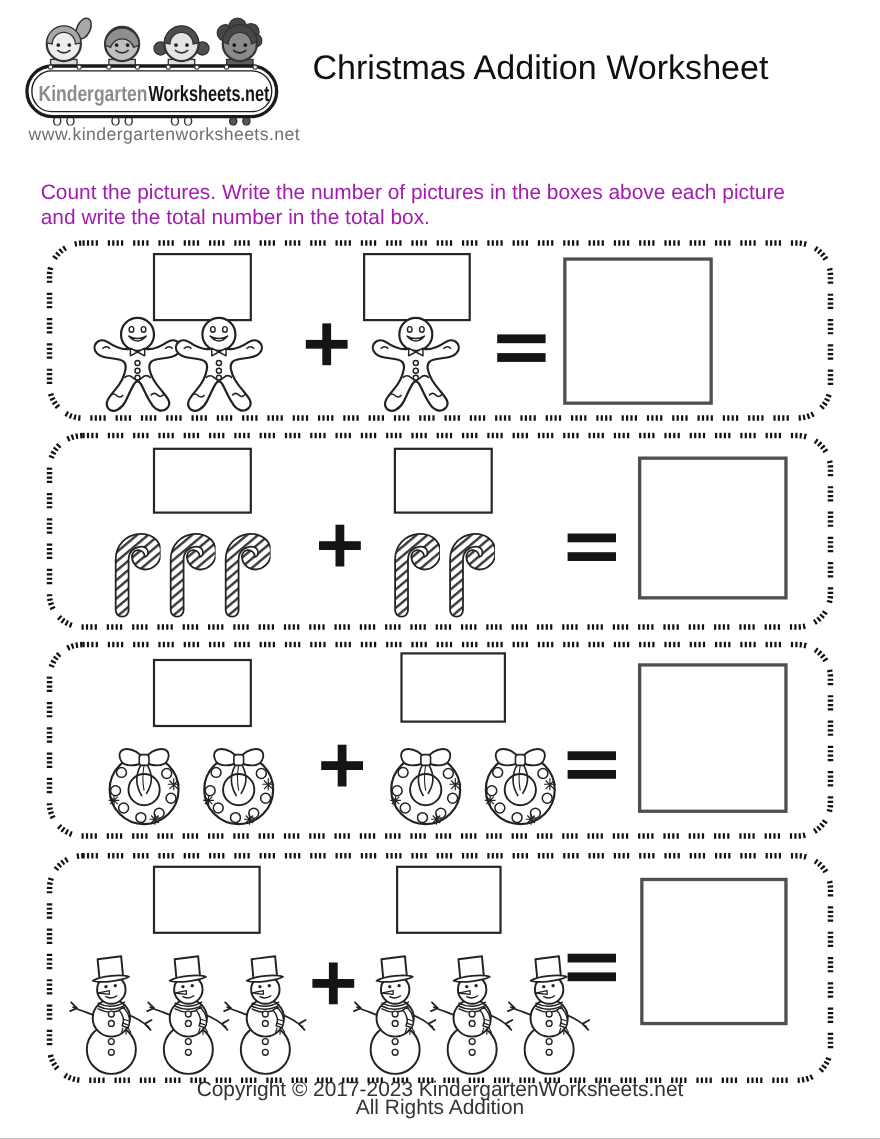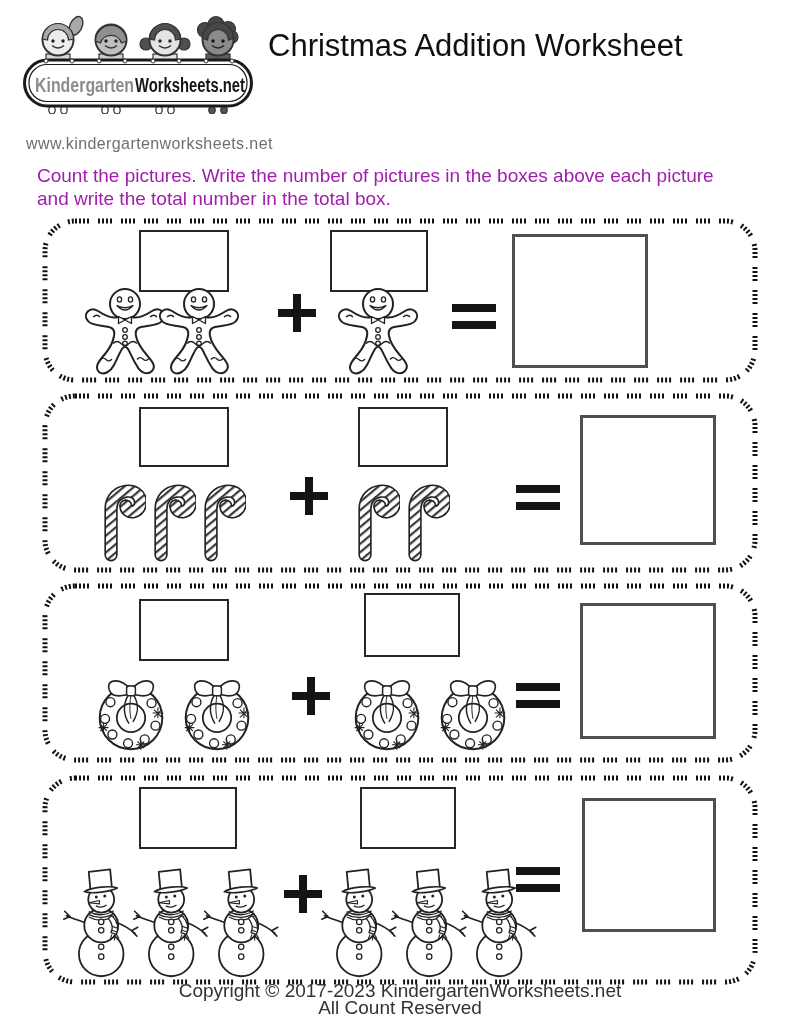--- a/index.html
+++ b/index.html
@@ -4,21 +4,21 @@
 <style>
   html,body{margin:0;padding:0;background:#888;}
   *{box-sizing:border-box;}
   #sheet{
     position:relative;width:800px;height:1035px;background:#ffffff;
     font-family:"Liberation Sans", sans-serif;color:#141414;overflow:hidden;
     margin:0 auto;
   }
   
   #logo{position:absolute;left:22px;top:10px;}
-  #site-url{position:absolute;left:26px;top:114px;font-size:16px;letter-spacing:.4px;color:#6f6f6f;margin-top:21px;}
+  #site-url{position:absolute;left:26px;top:114px;font-size:16px;letter-spacing:.4px;color:#6f6f6f;}
   #title{position:absolute;left:268px;top:28px;width:440px;font-size:31px;color:#101010;white-space:nowrap;}
   #name-row{position:absolute;left:438px;top:115px;font-size:28px;color:#101010;}
   #name-line{display:inline-block;width:228px;height:30px;border-bottom:2.5px solid #101010;vertical-align:bottom;}
   #instructions{position:absolute;left:37px;top:164px;width:756px;font-size:19px;line-height:23px;color:#a21caf;}
   
   .panel{position:absolute;left:42px;width:716px;}
   .stitch{position:absolute;left:0;top:0;}
   .stitch rect{fill:none;stroke:#121212;stroke-width:5;stroke-dasharray:2 2 2 2 2 2 2 9;}
   .wbox{position:absolute;background:#fff;border:2px solid #262626;}
   .bigbox{position:absolute;background:#fff;border:3px solid #4f4f4f;}
@@ -103,21 +103,21 @@
         <circle cx="157" cy="51" r="2"></circle>
         <circle cx="184" cy="51" r="2"></circle>
         <circle cx="210" cy="51" r="2"></circle>
     </g>
     <text x="13" y="82" textLength="99" lengthAdjust="spacingAndGlyphs" font-size="20" font-weight="bold" fill="#8c8c8c">Kindergarten</text>
     <text x="113" y="82" textLength="110" lengthAdjust="spacingAndGlyphs" font-size="20" font-weight="bold" fill="#151515">Worksheets.net</text>
   </svg>
 
   <div id="site-url">www.kindergartenworksheets.net</div>
 
-  <h1 id="title" style="margin:0;font-weight:normal;">Christmas Addition Worksheet</h1>
+  <h1 id="title" style="margin:16px;font-weight:normal;">Christmas Addition Worksheet</h1>
 
 
   <div id="instructions">
     <div>Count the pictures. Write the number of pictures in the boxes above each picture</div>
     <div>and write the total number in the total box.</div>
   </div>
 
   <section class="panel" style="top:218px;height:165px">
     <svg class="stitch" width="716" height="165">
         <rect x="3" y="3" width="710" height="159" rx="30" ry="30"></rect>
@@ -465,16 +465,16 @@
     <circle cx="44" cy="65" r="3" fill="#fff" stroke="#222" stroke-width="1.4"></circle>
     <circle cx="44" cy="74.5" r="3" fill="#fff" stroke="#222" stroke-width="1.4"></circle>
     <circle cx="44" cy="93" r="3" fill="#fff" stroke="#222" stroke-width="1.4"></circle>
     <circle cx="44" cy="104" r="3" fill="#fff" stroke="#222" stroke-width="1.4"></circle>
   </svg>
       </div>
   </section>
 
   <div id="footer">
     <div>Copyright © 2017-2023 KindergartenWorksheets.net</div>
-    <div>All Count Reserved</div>
+    <div>All Rights Addition</div>
   </div>
 
 </div>
 
 </body></html>

